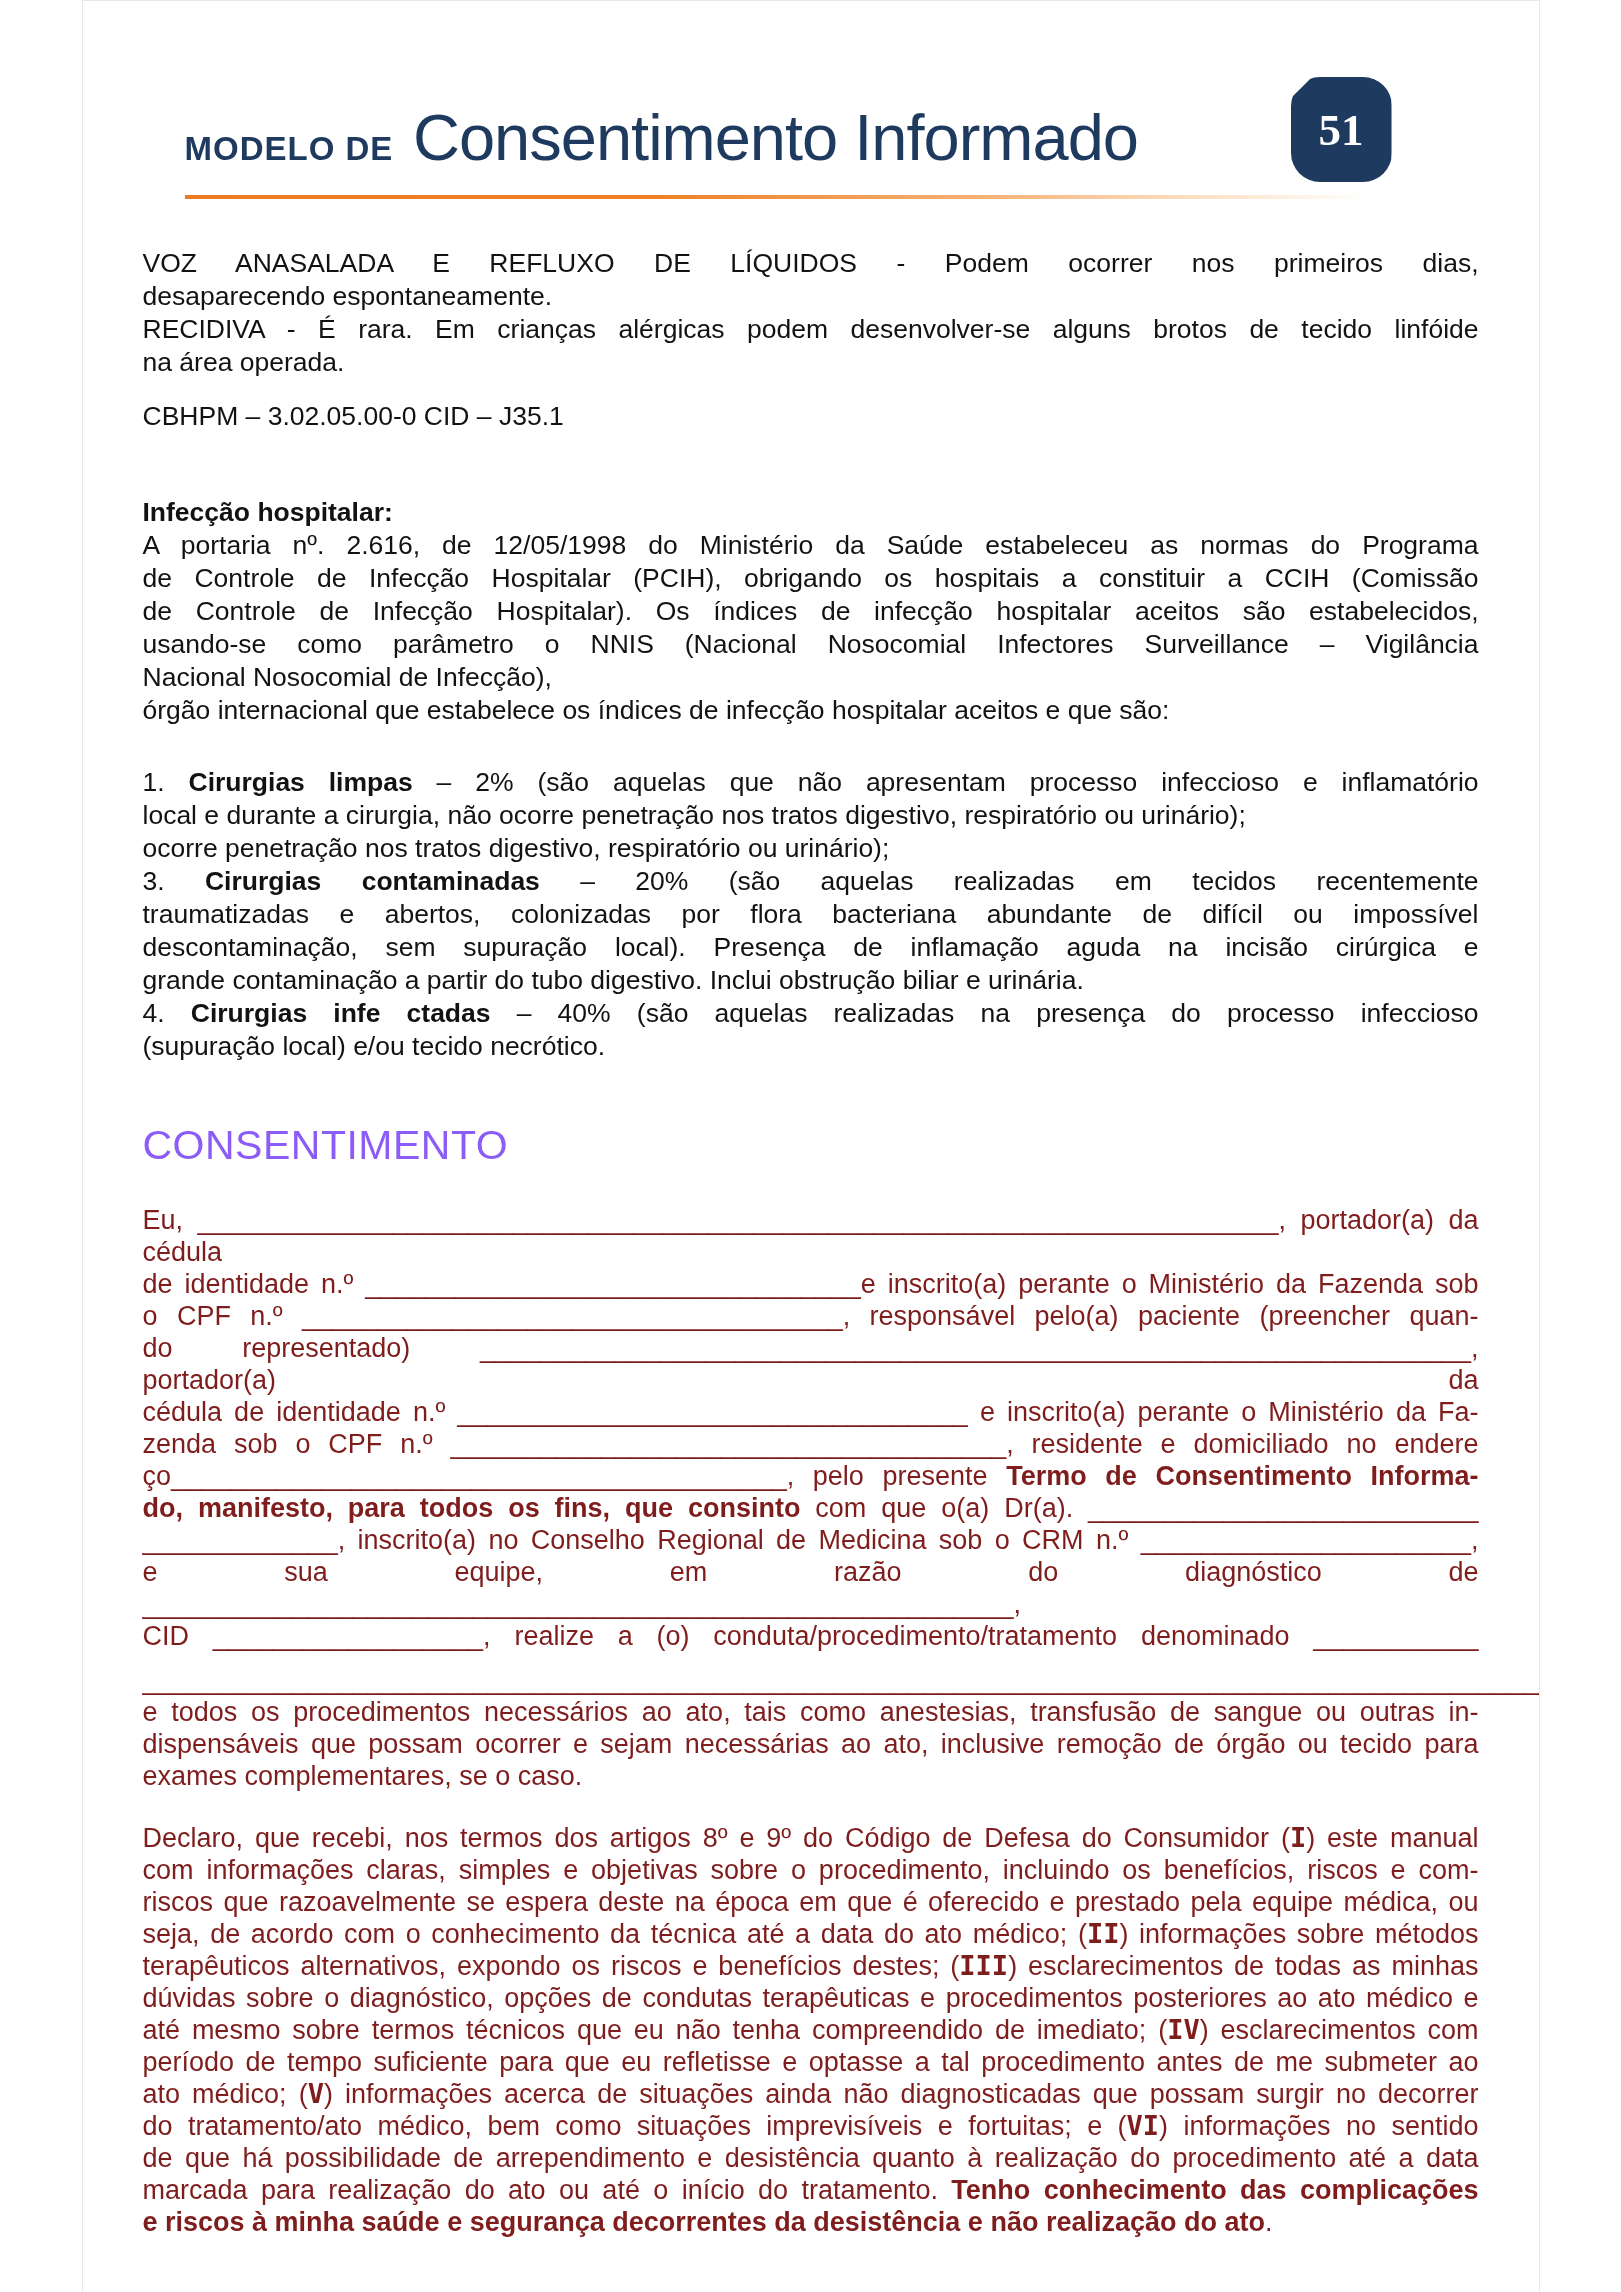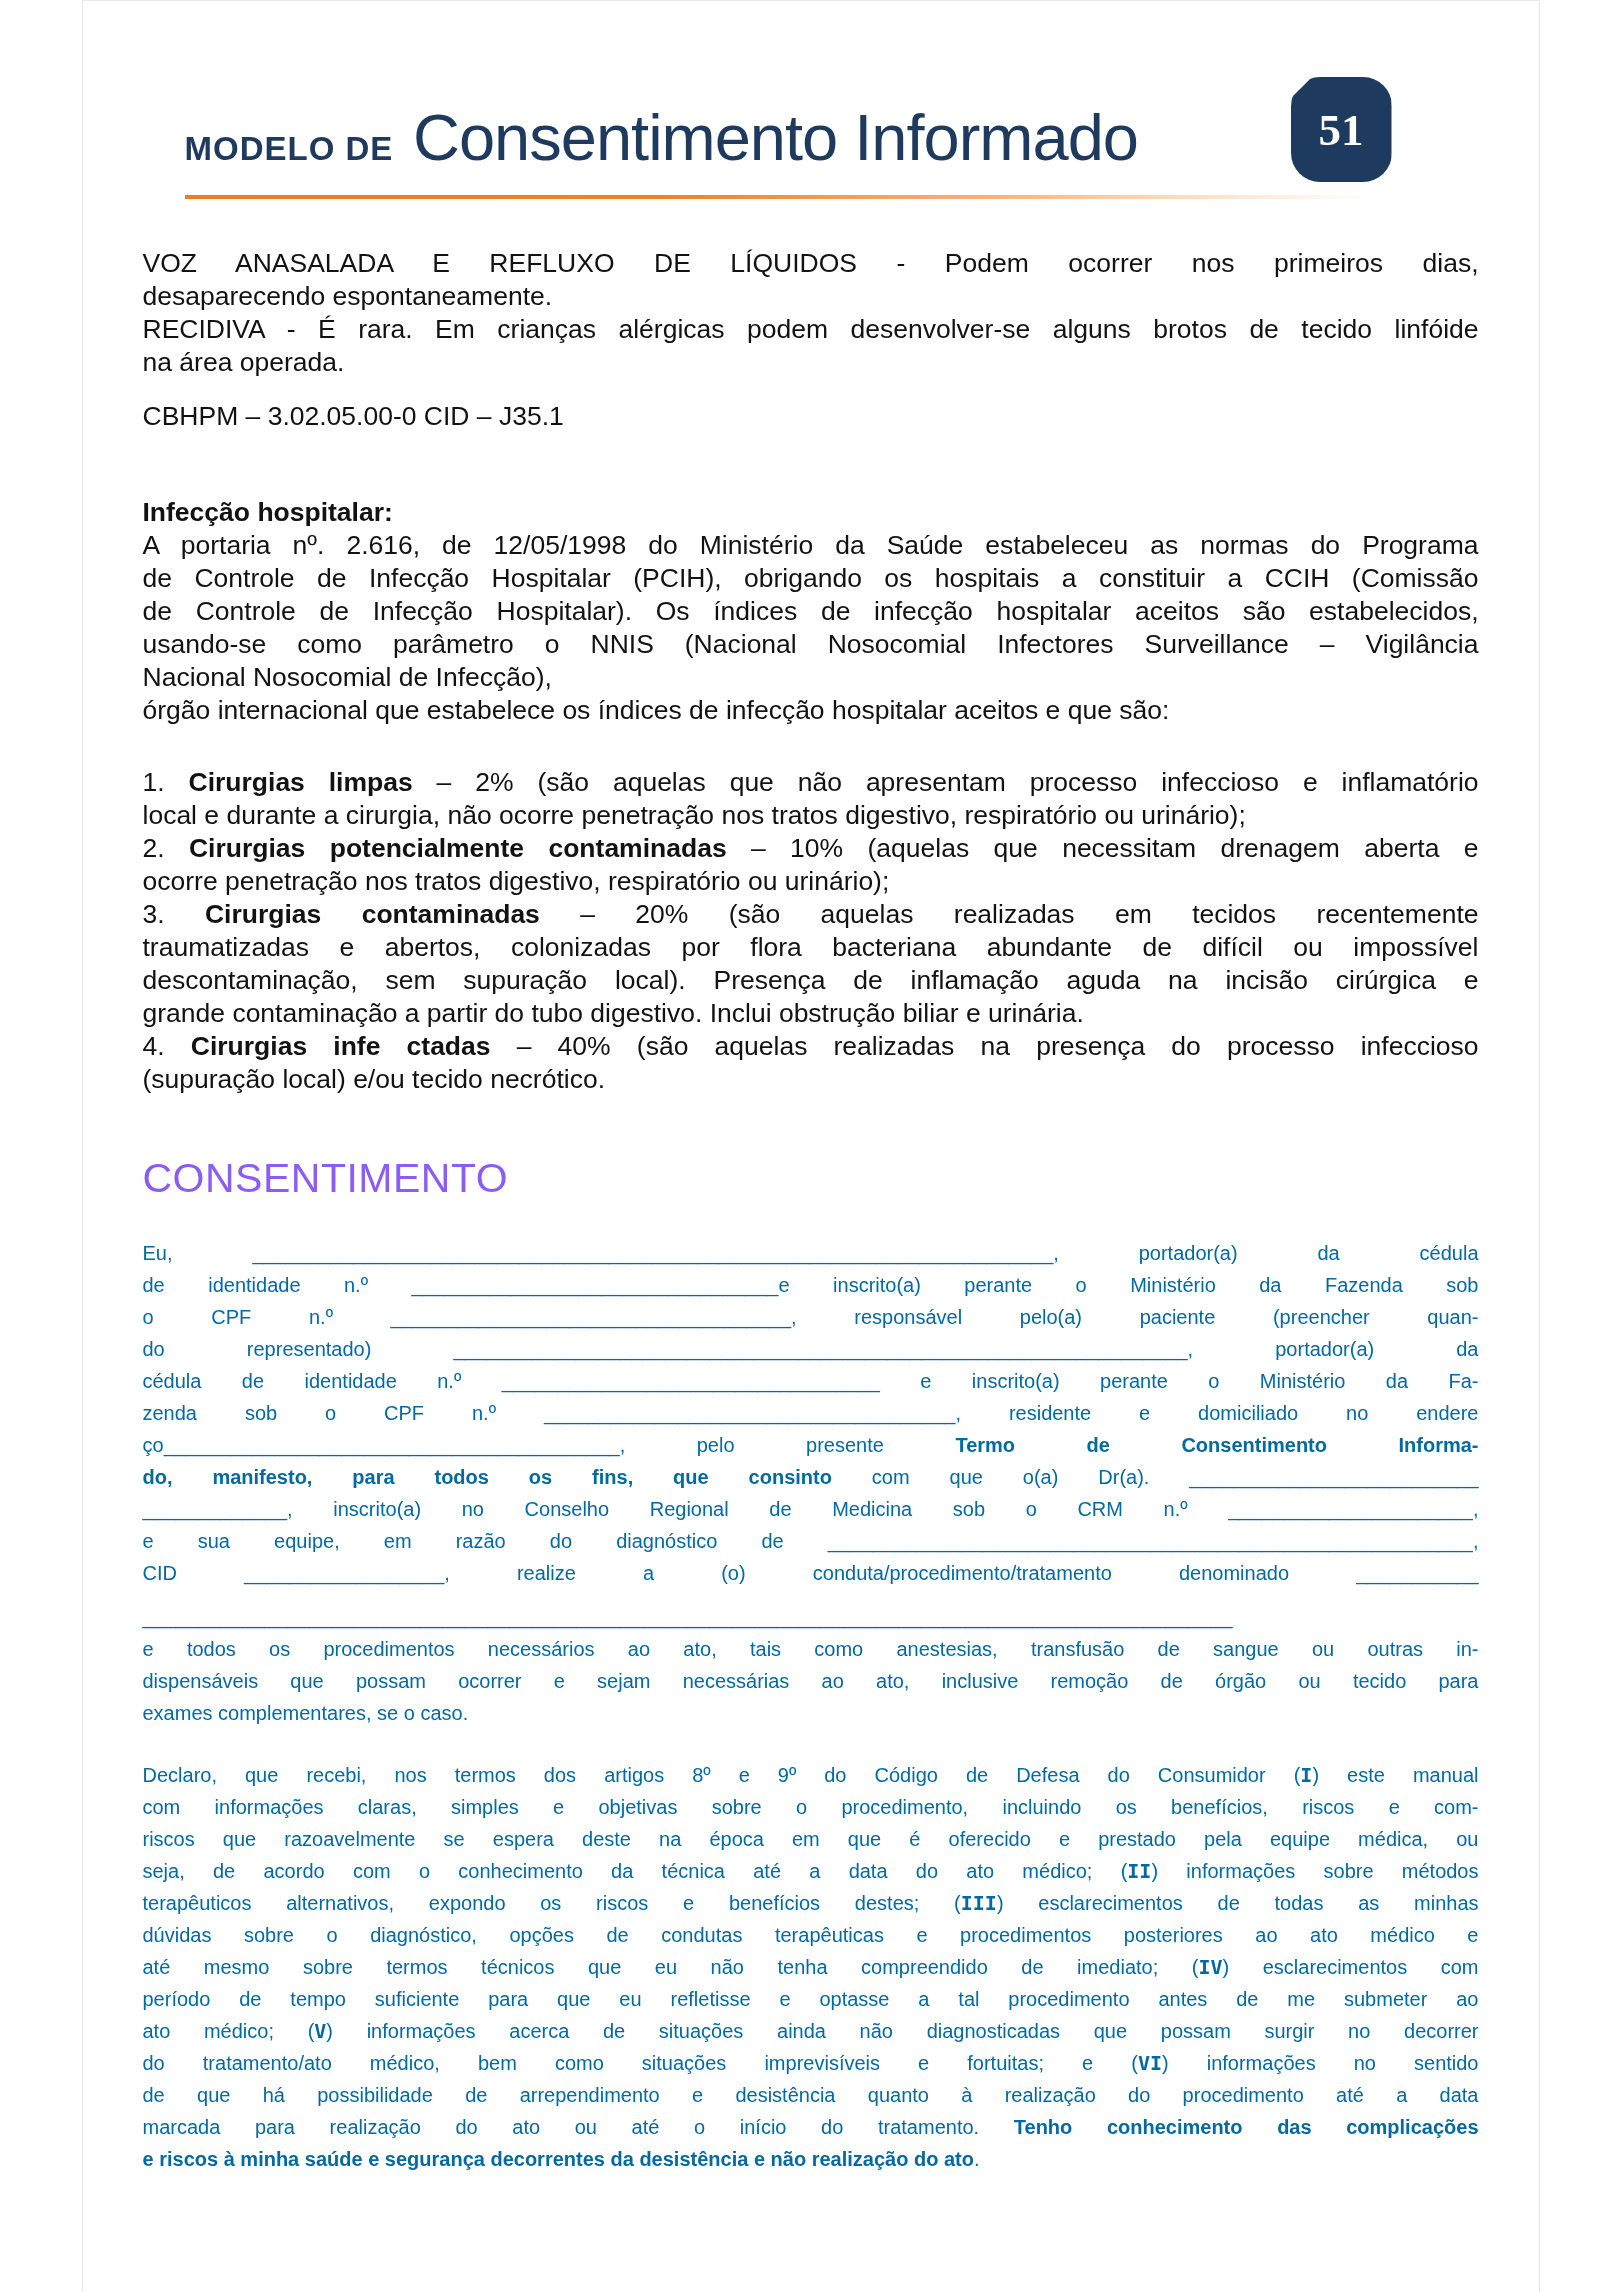--- a/index.html
+++ b/index.html
@@ -46,21 +46,21 @@
     text-align:justify;text-align-last:justify;
     -moz-text-align-last:justify;
   }
   .line.last{text-align-last:left;-moz-text-align-last:left;}
   .sans .line{
     font-family:"Liberation Sans",sans-serif;
     font-size:26.5px;line-height:33px;color:#121212;
   }
   .form .line{
     font-family:"Liberation Sans",sans-serif;
-    font-size:20px;line-height:32px;color:#0369a1;
+    font-size:27px;line-height:32px;color:#7f1d1d;
   }
   .b{font-weight:700;}
   .u{text-decoration-thickness:2px;text-underline-offset:3.9px;}
   .m{font-family:"DejaVu Sans Mono",monospace;font-weight:700;}
   .sec-voz{margin-top:48px;}
   .sec-codes{margin-top:21.6px;}
   .sec-infeccao{margin-top:63px;}
   .sec-cirurgias{margin-top:39px;}
   .consent-heading{
     font-family:"Liberation Sans",sans-serif;
@@ -107,21 +107,20 @@
         <div class="line"><span>de Controle de Infecção Hospitalar (PCIH), obrigando os hospitais a constituir a CCIH (Comissão</span></div>
         <div class="line"><span>de Controle de Infecção Hospitalar). Os índices de infecção hospitalar aceitos são estabelecidos,</span></div>
         <div class="line"><span>usando-se como parâmetro o NNIS (Nacional Nosocomial Infectores Surveillance – Vigilância</span></div>
         <div class="line last"><span>Nacional Nosocomial de Infecção),</span></div>
         <div class="line last"><span>órgão internacional que estabelece os índices de infecção hospitalar aceitos e que são:</span></div>
       </section>
 
     <section class="sans sec-cirurgias">
         <div class="line"><span>1. </span><span class="b">Cirurgias limpas</span><span> – 2% (são aquelas que não apresentam processo infeccioso e inflamatório</span></div>
         <div class="line last"><span>local e durante a cirurgia, não ocorre penetração nos tratos digestivo, respiratório ou urinário);</span></div>
-        <div class="line"><span>2. </span><span class="b">Cirurgias potencialmente contaminadas</span><span> – 10% (aquelas que necessitam drenagem aberta e</span></div>
         <div class="line last"><span>ocorre penetração nos tratos digestivo, respiratório ou urinário);</span></div>
         <div class="line"><span>3. </span><span class="b">Cirurgias contaminadas</span><span> – 20% (são aquelas realizadas em tecidos recentemente</span></div>
         <div class="line"><span>traumatizadas e abertos, colonizadas por flora bacteriana abundante de difícil ou impossível</span></div>
         <div class="line"><span>descontaminação, sem supuração local). Presença de inflamação aguda na incisão cirúrgica e</span></div>
         <div class="line last"><span>grande contaminação a partir do tubo digestivo. Inclui obstrução biliar e urinária.</span></div>
         <div class="line"><span>4. </span><span class="b">Cirurgias infe ctadas</span><span> – 40% (são aquelas realizadas na presença do processo infeccioso</span></div>
         <div class="line last"><span>(supuração local) e/ou tecido necrótico.</span></div>
       </section>
 
     <h2 class="consent-heading">CONSENTIMENTO</h2>

